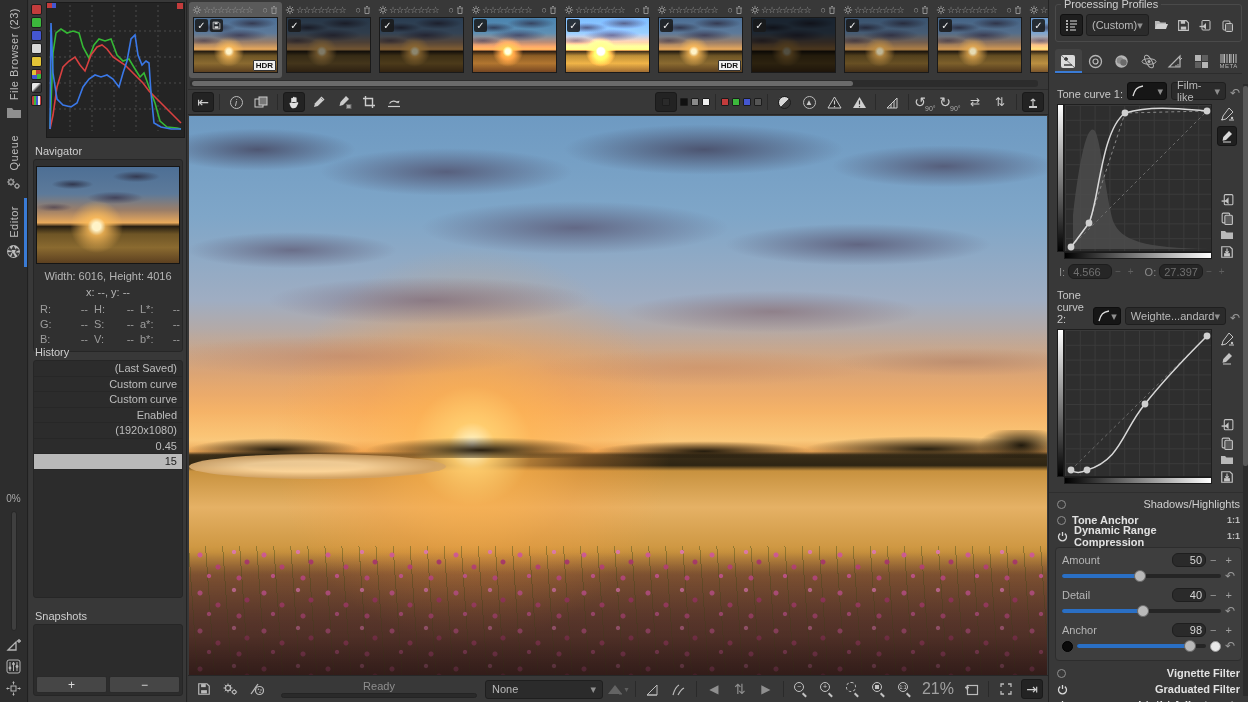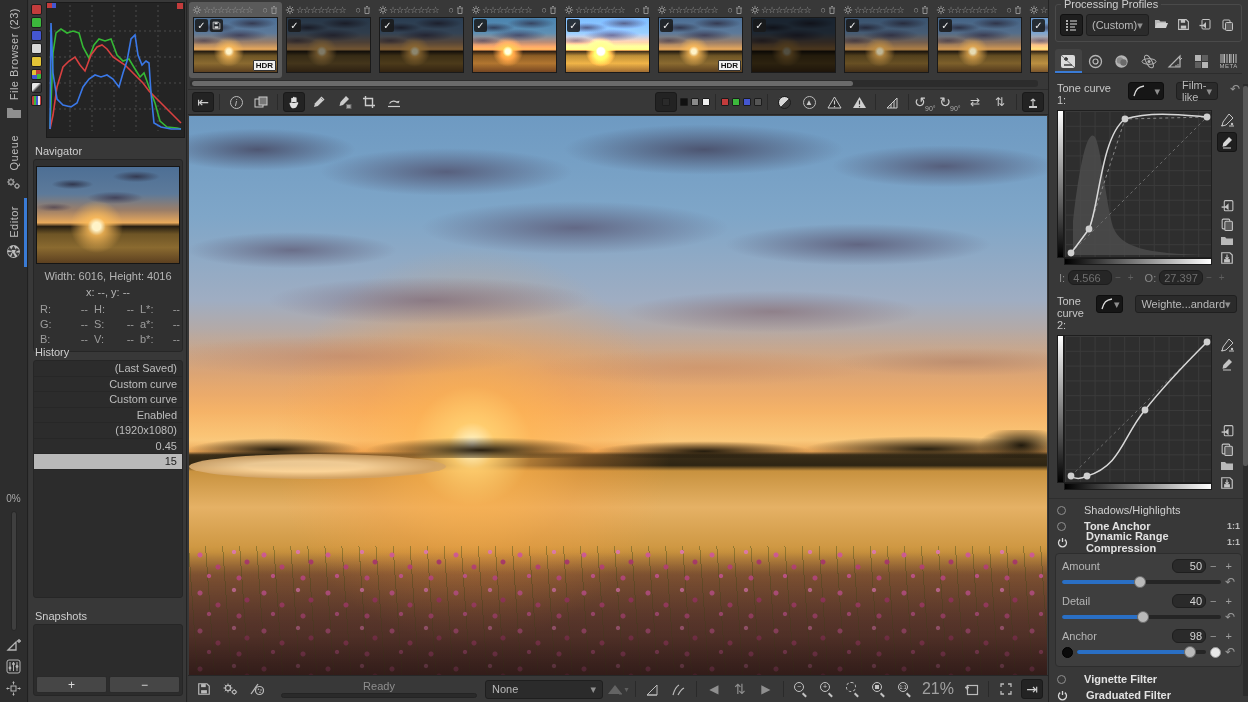--- a/index.html
+++ b/index.html
@@ -150,46 +150,46 @@
   .mag { position:relative; width:14px; height:14px; }
   .mag .lens { position:absolute; left:0; top:0; width:10px; height:10px; border:1.5px solid #c4c4c4; border-radius:50%; font-size:7px; line-height:8px; text-align:center; color:#ccc; }
   .mag .handle { position:absolute; right:1px; bottom:0; width:5px; height:1.7px; background:#c4c4c4; transform:rotate(45deg); }
 
   
   .rightpanel { position:absolute; left:1048px; top:0; width:200px; height:702px; background:#383838; border-left:1px solid #242424; }
   .rp-scrollbar { position:absolute; right:0; top:84px; width:5px; height:612px; background:#2c2c2c; }
   .rp-scrollbar .sthumb { position:absolute; top:2px; left:0; width:5px; height:380px; background:#585858; border-radius:2px; }
   .pp-fieldset { margin:4px 6px 0; border:1px solid #4a4a4a; border-radius:3px; padding:3px 4px 5px; position:relative; }
   .pp-title { position:absolute; top:-7px; left:5px; background:#383838; padding:0 3px; color:#cfcfcf; }
-  .pp-row { display:flex; align-items:flex-start; gap:3px; margin-top:6px; }
+  .pp-row { display:flex; align-items:center; gap:3px; margin-top:6px; }
   .pp-listbtn { width:24px; height:22px; background:#1e1e1e; border:1px solid #111; border-radius:3px; display:flex; align-items:center; justify-content:center; cursor:pointer; }
   .pp-dd { flex:1; height:22px; background:#2b2b2b; border:1px solid #1f1f1f; border-radius:3px; display:flex; align-items:center; padding:0 5px; color:#b9b9b9; cursor:pointer; }
   .pp-dd .arr { margin-left:auto; }
   .icon-btn { width:20px; height:20px; display:flex; align-items:center; justify-content:center; border-radius:3px; cursor:pointer; }
   .rp-tabs { display:flex; margin:7px 6px 0; border-bottom:1px solid #2c2c2c; }
   .rp-tab { flex:1; height:24px; display:flex; align-items:center; justify-content:center; cursor:pointer; border-radius:3px 3px 0 0; }
   .rp-tab.active { background:#434343; box-shadow:inset 0 -2px 0 #3a7bd5; }
-  .tc-row { display:flex; align-items:flex-start; gap:12px; margin:8px 8px 4px; }
+  .tc-row { display:flex; align-items:flex-end; gap:4px; margin:8px 8px 4px; }
   .curve-type-dd { width:40px; height:18px; background:#161616; border:1px solid #0e0e0e; border-radius:3px; display:flex; align-items:center; justify-content:space-between; padding:0 3px; cursor:pointer; }
   .mode-dd { flex:1; height:18px; background:#2b2b2b; border:1px solid #1f1f1f; border-radius:3px; display:flex; align-items:center; padding:0 5px; color:#b9b9b9; cursor:pointer; }
   .mode-dd .arr { margin-left:auto; }
   .reset-glyph { color:#9a9a9a; font-size:12px; cursor:pointer; }
   .curve-area { display:flex; margin:0 4px 0 8px; }
   .curve-left { display:flex; flex-direction:column; }
   .vgrad { width:7px; height:148px; background:linear-gradient(180deg,#fff,#000); border:1px solid #1a1a1a; }
   .curve-grid { position:relative; width:148px; height:148px; background:#2e2e2e; border:1px solid #1f1f1f;
     background-image:linear-gradient(#3a3a3a 1px, transparent 1px),linear-gradient(90deg,#3a3a3a 1px, transparent 1px);
     background-size:14.8px 14.8px; }
   .hgrad { width:148px; height:7px; margin-left:8px; background:linear-gradient(90deg,#000,#fff); border:1px solid #1a1a1a; }
   .curve-side { width:30px; display:flex; flex-direction:column; align-items:center; gap:4px; padding-top:2px; }
   .curve-side .gap { flex:1; }
   .io-row { display:flex; align-items:center; gap:3px; margin:5px 10px 0; color:#8a8a8a; }
   .io-box { width:44px; height:15px; background:#262626; border:1px solid #1d1d1d; border-radius:6px; color:#6f6f6f; padding:0 4px; line-height:14px; }
   .io-mini { color:#5f5f5f; font-size:10px; letter-spacing:2px; }
-  .tool-row { display:flex; align-items:center; gap:18px; height:16px; padding:0 8px; cursor:pointer; }
+  .tool-row { display:flex; align-items:center; gap:6px; height:16px; padding:0 8px; cursor:pointer;justify-content:space-between; }
   .tool-row .tname { color:#cfcfcf; }
   .tool-row .tname.b { font-weight:bold; color:#e2e2e2; }
   .tool-row .badge { margin-left:auto; font-size:9px; color:#bdbdbd; font-weight:bold; }
   .ring { width:9px; height:9px; border:1px solid #8f8f8f; border-radius:50%; }
   .drc-panel { margin:3px 6px 4px; background:#3e3e3e; border:1px solid #2d2d2d; border-radius:4px; padding:4px 6px 6px; }
   .sl-head { display:flex; align-items:center; height:16px; }
   .sl-head .lbl { color:#b5b5b5; }
   .sl-val { margin-left:auto; width:34px; height:14px; background:#2a2a2a; border:1px solid #1e1e1e; border-radius:6px; text-align:right; padding:0 3px; line-height:13px; color:#d5d5d5; }
   .sl-pm { color:#9f9f9f; letter-spacing:3px; margin-left:4px; font-size:11px; }
   .sl-track-row { display:flex; align-items:center; gap:4px; height:16px; }

